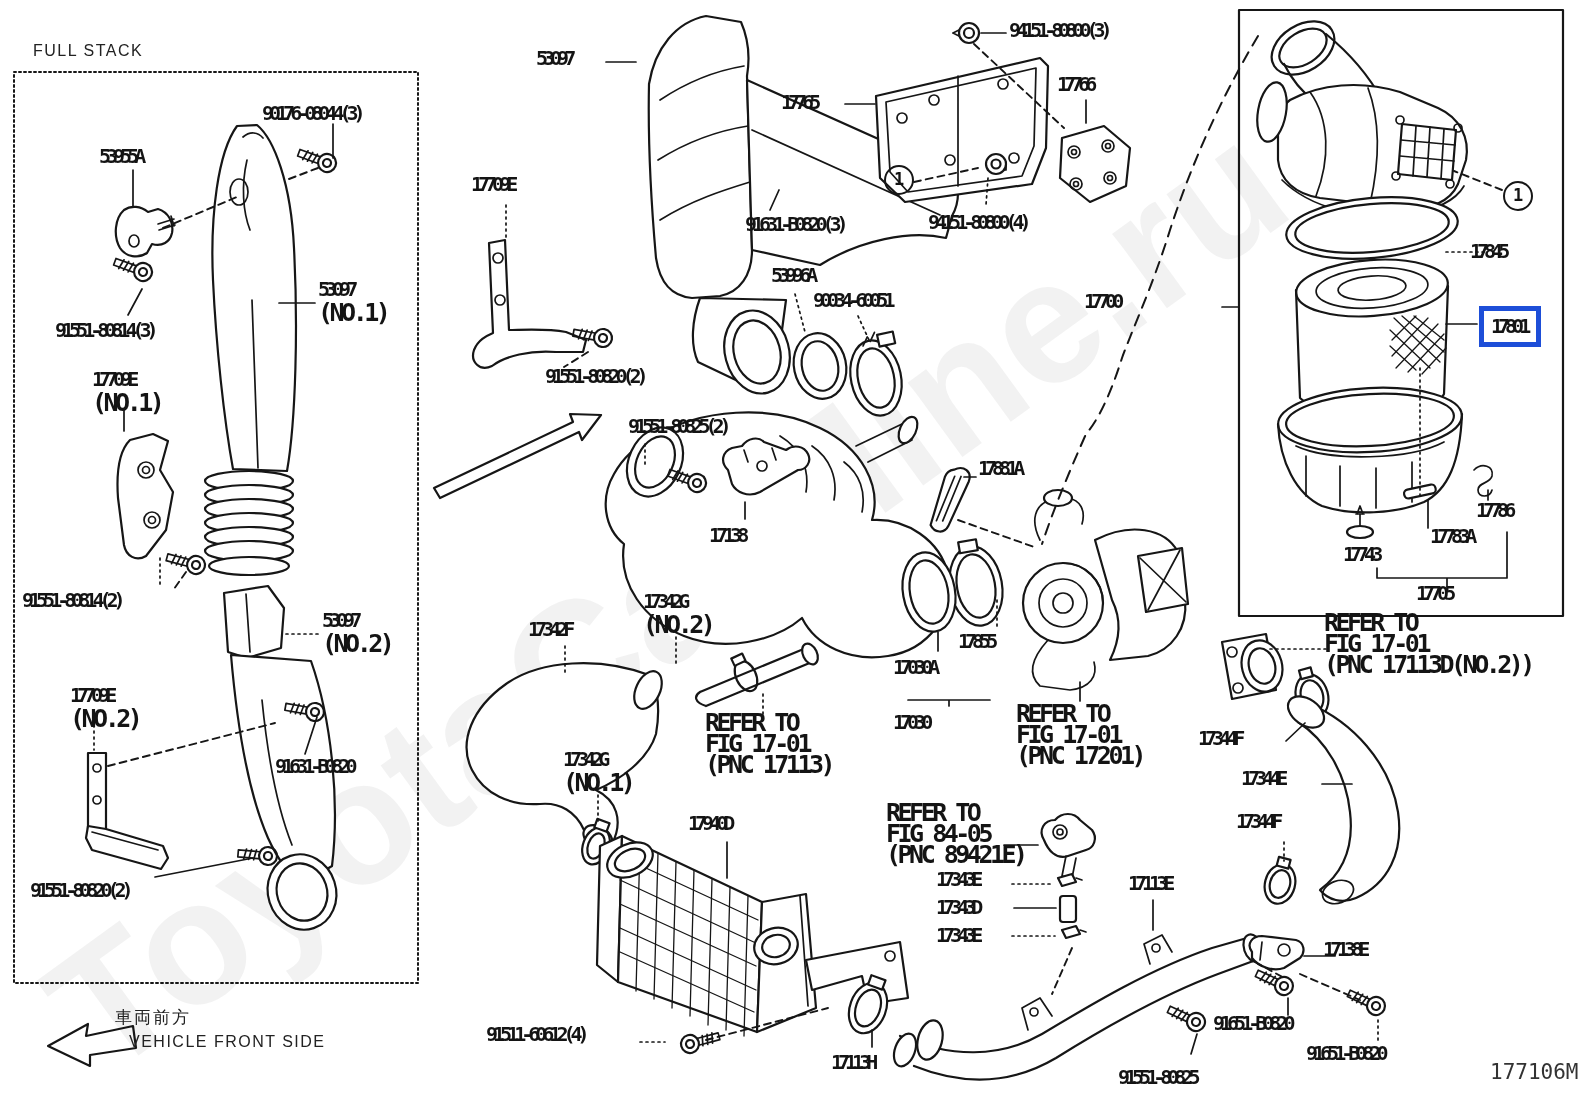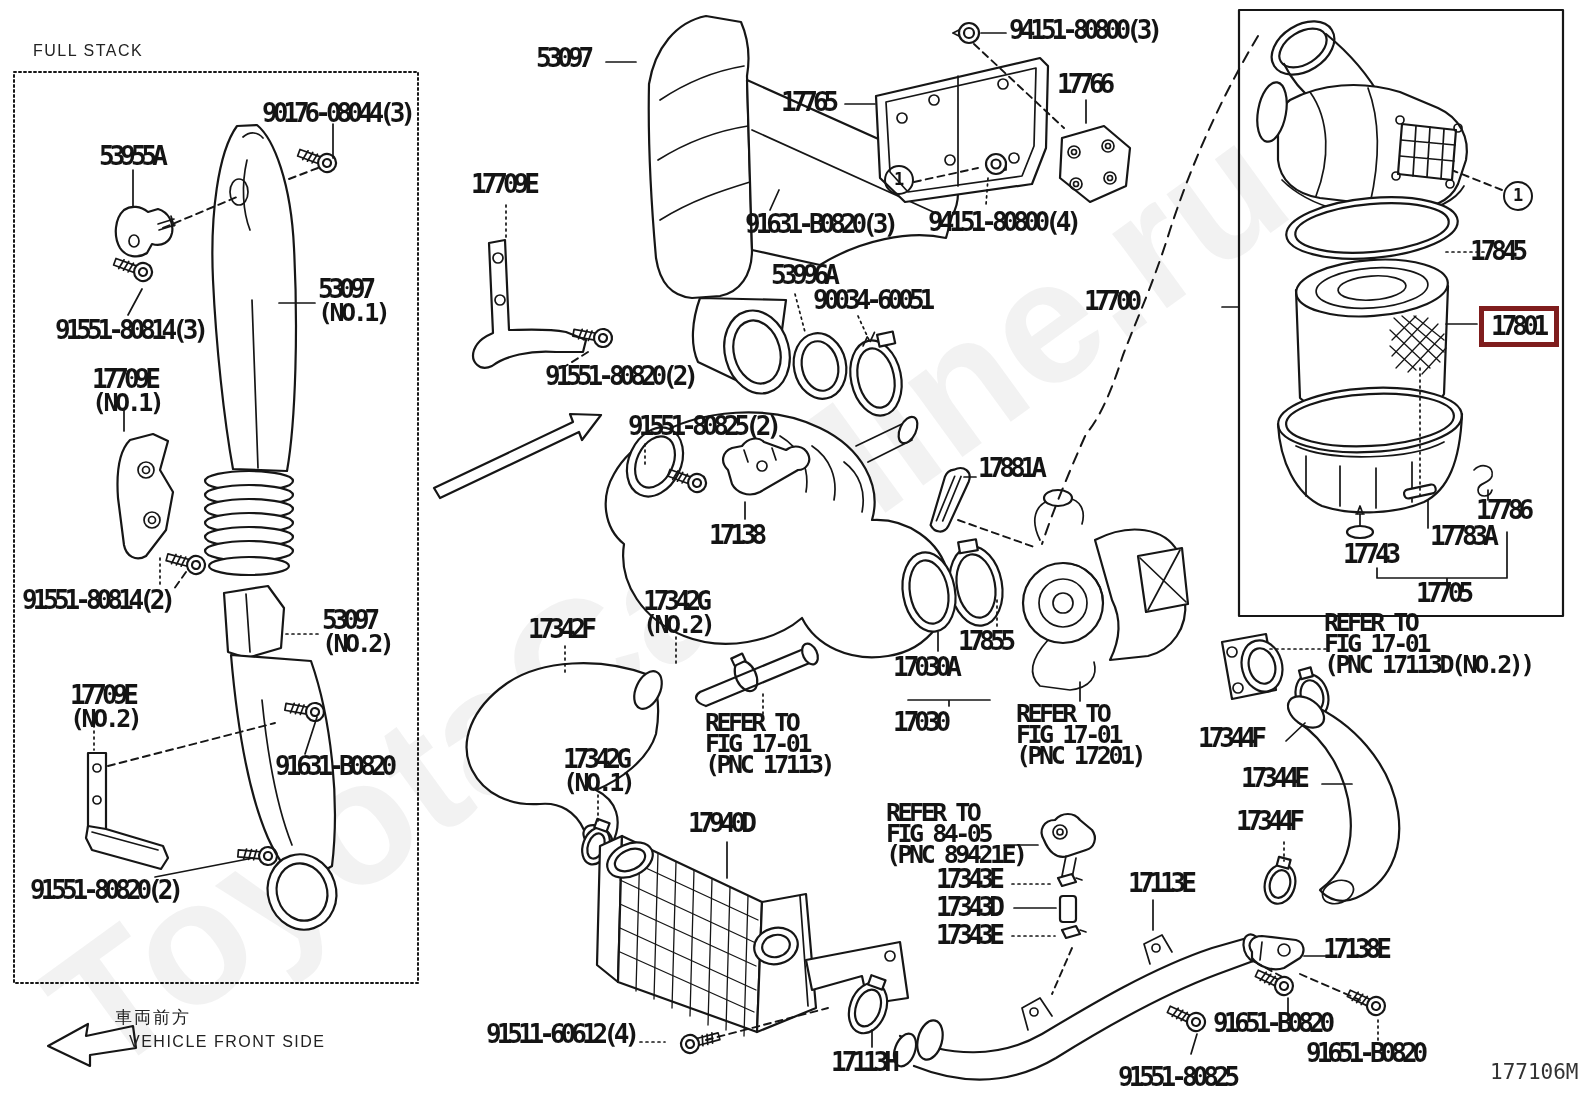--- a/index.html
+++ b/index.html
@@ -14,28 +14,28 @@
   svg.art .t{stroke-width:1.7;}
   svg.art .h{stroke-width:1.3;}
   svg.art .dt{stroke-width:1.7;stroke-dasharray:2 4;}
   svg.art .dh{stroke-width:1.9;stroke-dasharray:7 5;}
   svg.art .dH{stroke-width:2;stroke-dasharray:11 8;}
   svg.art .bx{stroke-width:2.2;}
   svg.art .bxd{stroke-width:2;stroke-dasharray:2 3;}
   #labels{position:absolute;left:0;top:0;width:100%;height:100%;z-index:3;}
   .lbl{position:absolute;color:#141414;font-weight:bold;white-space:nowrap;}
   .ln{display:block;}
-  .ln.lg{font-size:26px;line-height:26px;letter-spacing:-5px;padding-right:5px;}
+  .ln.lg{font-size:20px;line-height:26px;letter-spacing:-5px;padding-right:5px;}
   .ln.md{font-size:25px;line-height:21px;letter-spacing:-3.5px;padding-right:4px;}
   .ln.plain{font-family:"Liberation Sans",sans-serif;font-weight:normal;font-size:16px;
             line-height:18px;letter-spacing:1.5px;color:#222;}
   .ln.jp{font-family:"Liberation Sans",sans-serif;font-weight:normal;font-size:17px;
          line-height:19px;letter-spacing:2px;color:#222;}
   .ln.code{font-weight:normal;font-size:21px;letter-spacing:0;color:#333;}
-  .lbl.hl{border:5px solid #7f1d1d;padding:2px 5px 3px 7px;background:#fff;}
+  .lbl.hl{border:5px solid #1d4ed8;padding:2px 5px 3px 7px;background:#fff;}
   .lbl.circ .ln{width:26px;height:26px;border:2.2px solid #161616;border-radius:50%;
       font-size:17px;line-height:25px;text-align:center;letter-spacing:0;}
 </style>
 </head>
 <body>
 
 <div id="page">
   <div id="wm">ToyotaCarMine.ru</div>
 
   <svg class="art" width="1592" height="1099" viewBox="0 0 1592 1099">

